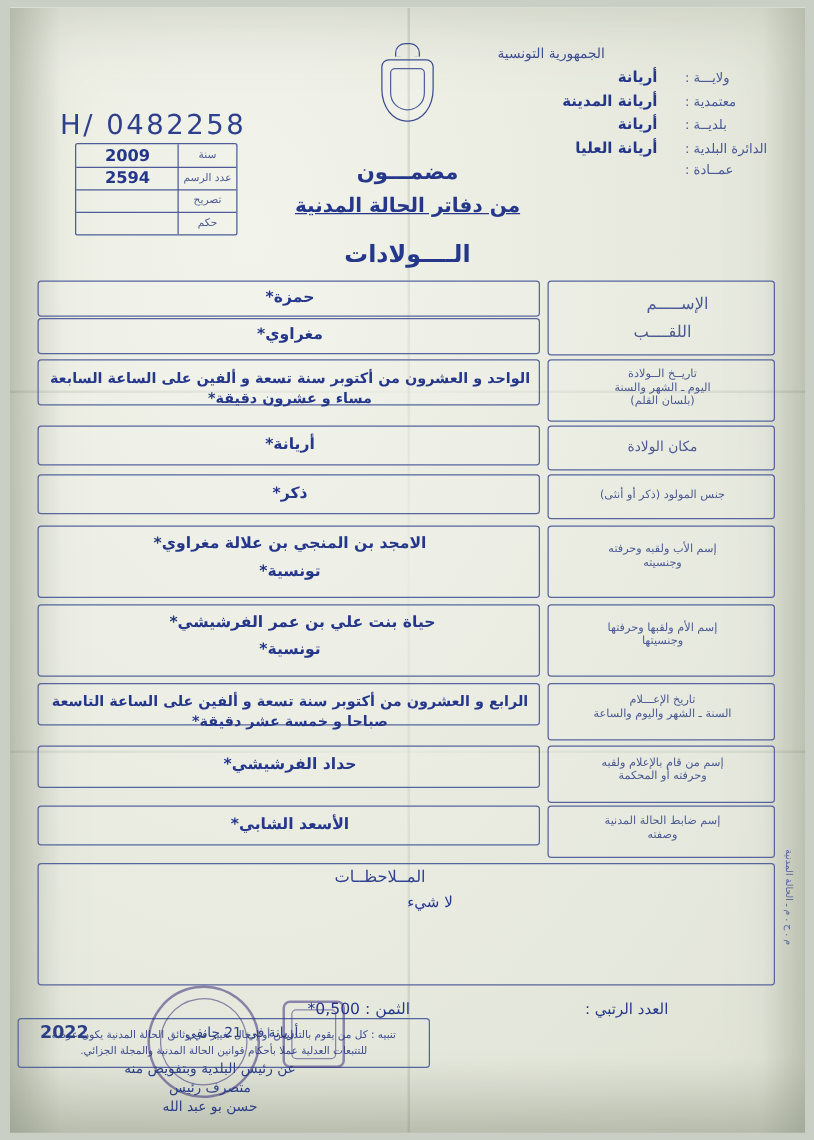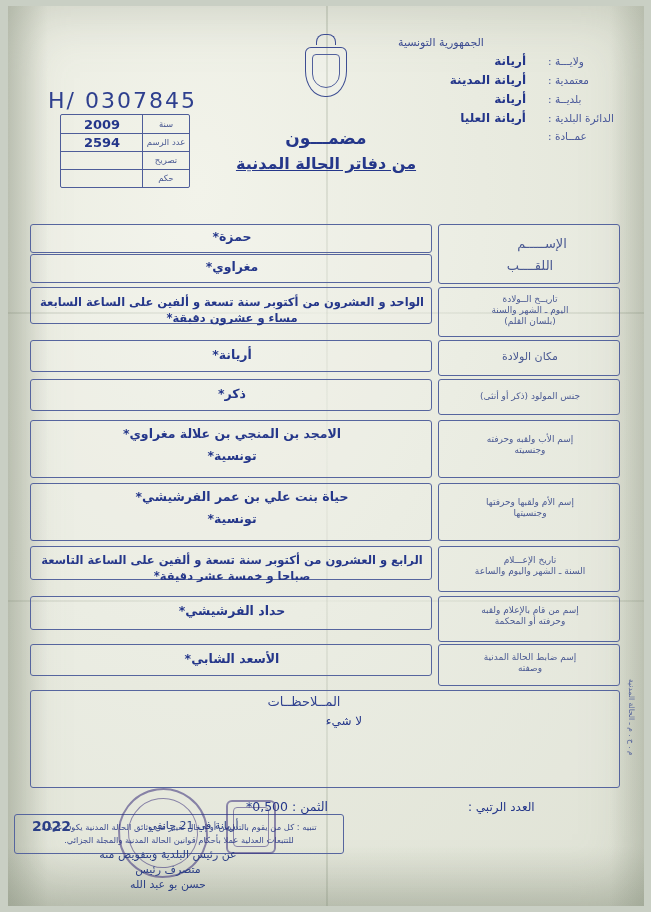--- a/index.html
+++ b/index.html
@@ -149,21 +149,21 @@
     <div class="hdr-row">
       <span class="hdr-key">الدائرة البلدية :</span>
       <span class="hdr-v">أريانة العليا</span>
     </div>
     <div class="hdr-row">
       <span class="hdr-key">عمــادة :</span>
       <span class="hdr-v"></span>
     </div>
   </div>
 
-  <div id="serial">H/  0307845</div>
+  <div id="serial">H/  0482258</div>
 
   <div id="stampbox">
     <div class="col-l"></div>
     <div class="sb-line" style="top:18px;"></div>
     <div class="sb-line" style="top:36px;"></div>
     <div class="sb-line" style="top:54px;"></div>
 
     <div class="sb-row" style="top:4px;">سنة</div>
     <div class="sb-val" style="top:2px;">2009</div>
 
@@ -172,20 +172,21 @@
 
     <div class="sb-row" style="top:40px;">تصريح</div>
     <div class="sb-val" style="top:38px;"></div>
 
     <div class="sb-row" style="top:58px;">حكم</div>
     <div class="sb-val" style="top:56px;"></div>
   </div>
 
   <div id="t1">مضمـــون</div>
   <div id="t2">من دفاتر الحالة المدنية</div>
+  <div id="t3">الــــولادات</div>
 
   <div class="box" style="right:24px;top:218px;width:180px;height:58px;"></div>
   <div class="lbl" style="right:20px;top:232px;width:164px;font-size:13px;">الإســـــم</div>
   <div class="box" style="right:212px;top:218px;width:400px;height:27px;"></div>
   <div class="val" style="right:212px;top:223px;width:400px;">حمزة*</div>
 
   <div class="lbl" style="right:24px;top:254px;width:180px;font-size:13px;">اللقــــب</div>
   <div class="box" style="right:212px;top:248px;width:400px;height:27px;"></div>
   <div class="val" style="right:212px;top:253px;width:400px;">مغراوي*</div>
 

